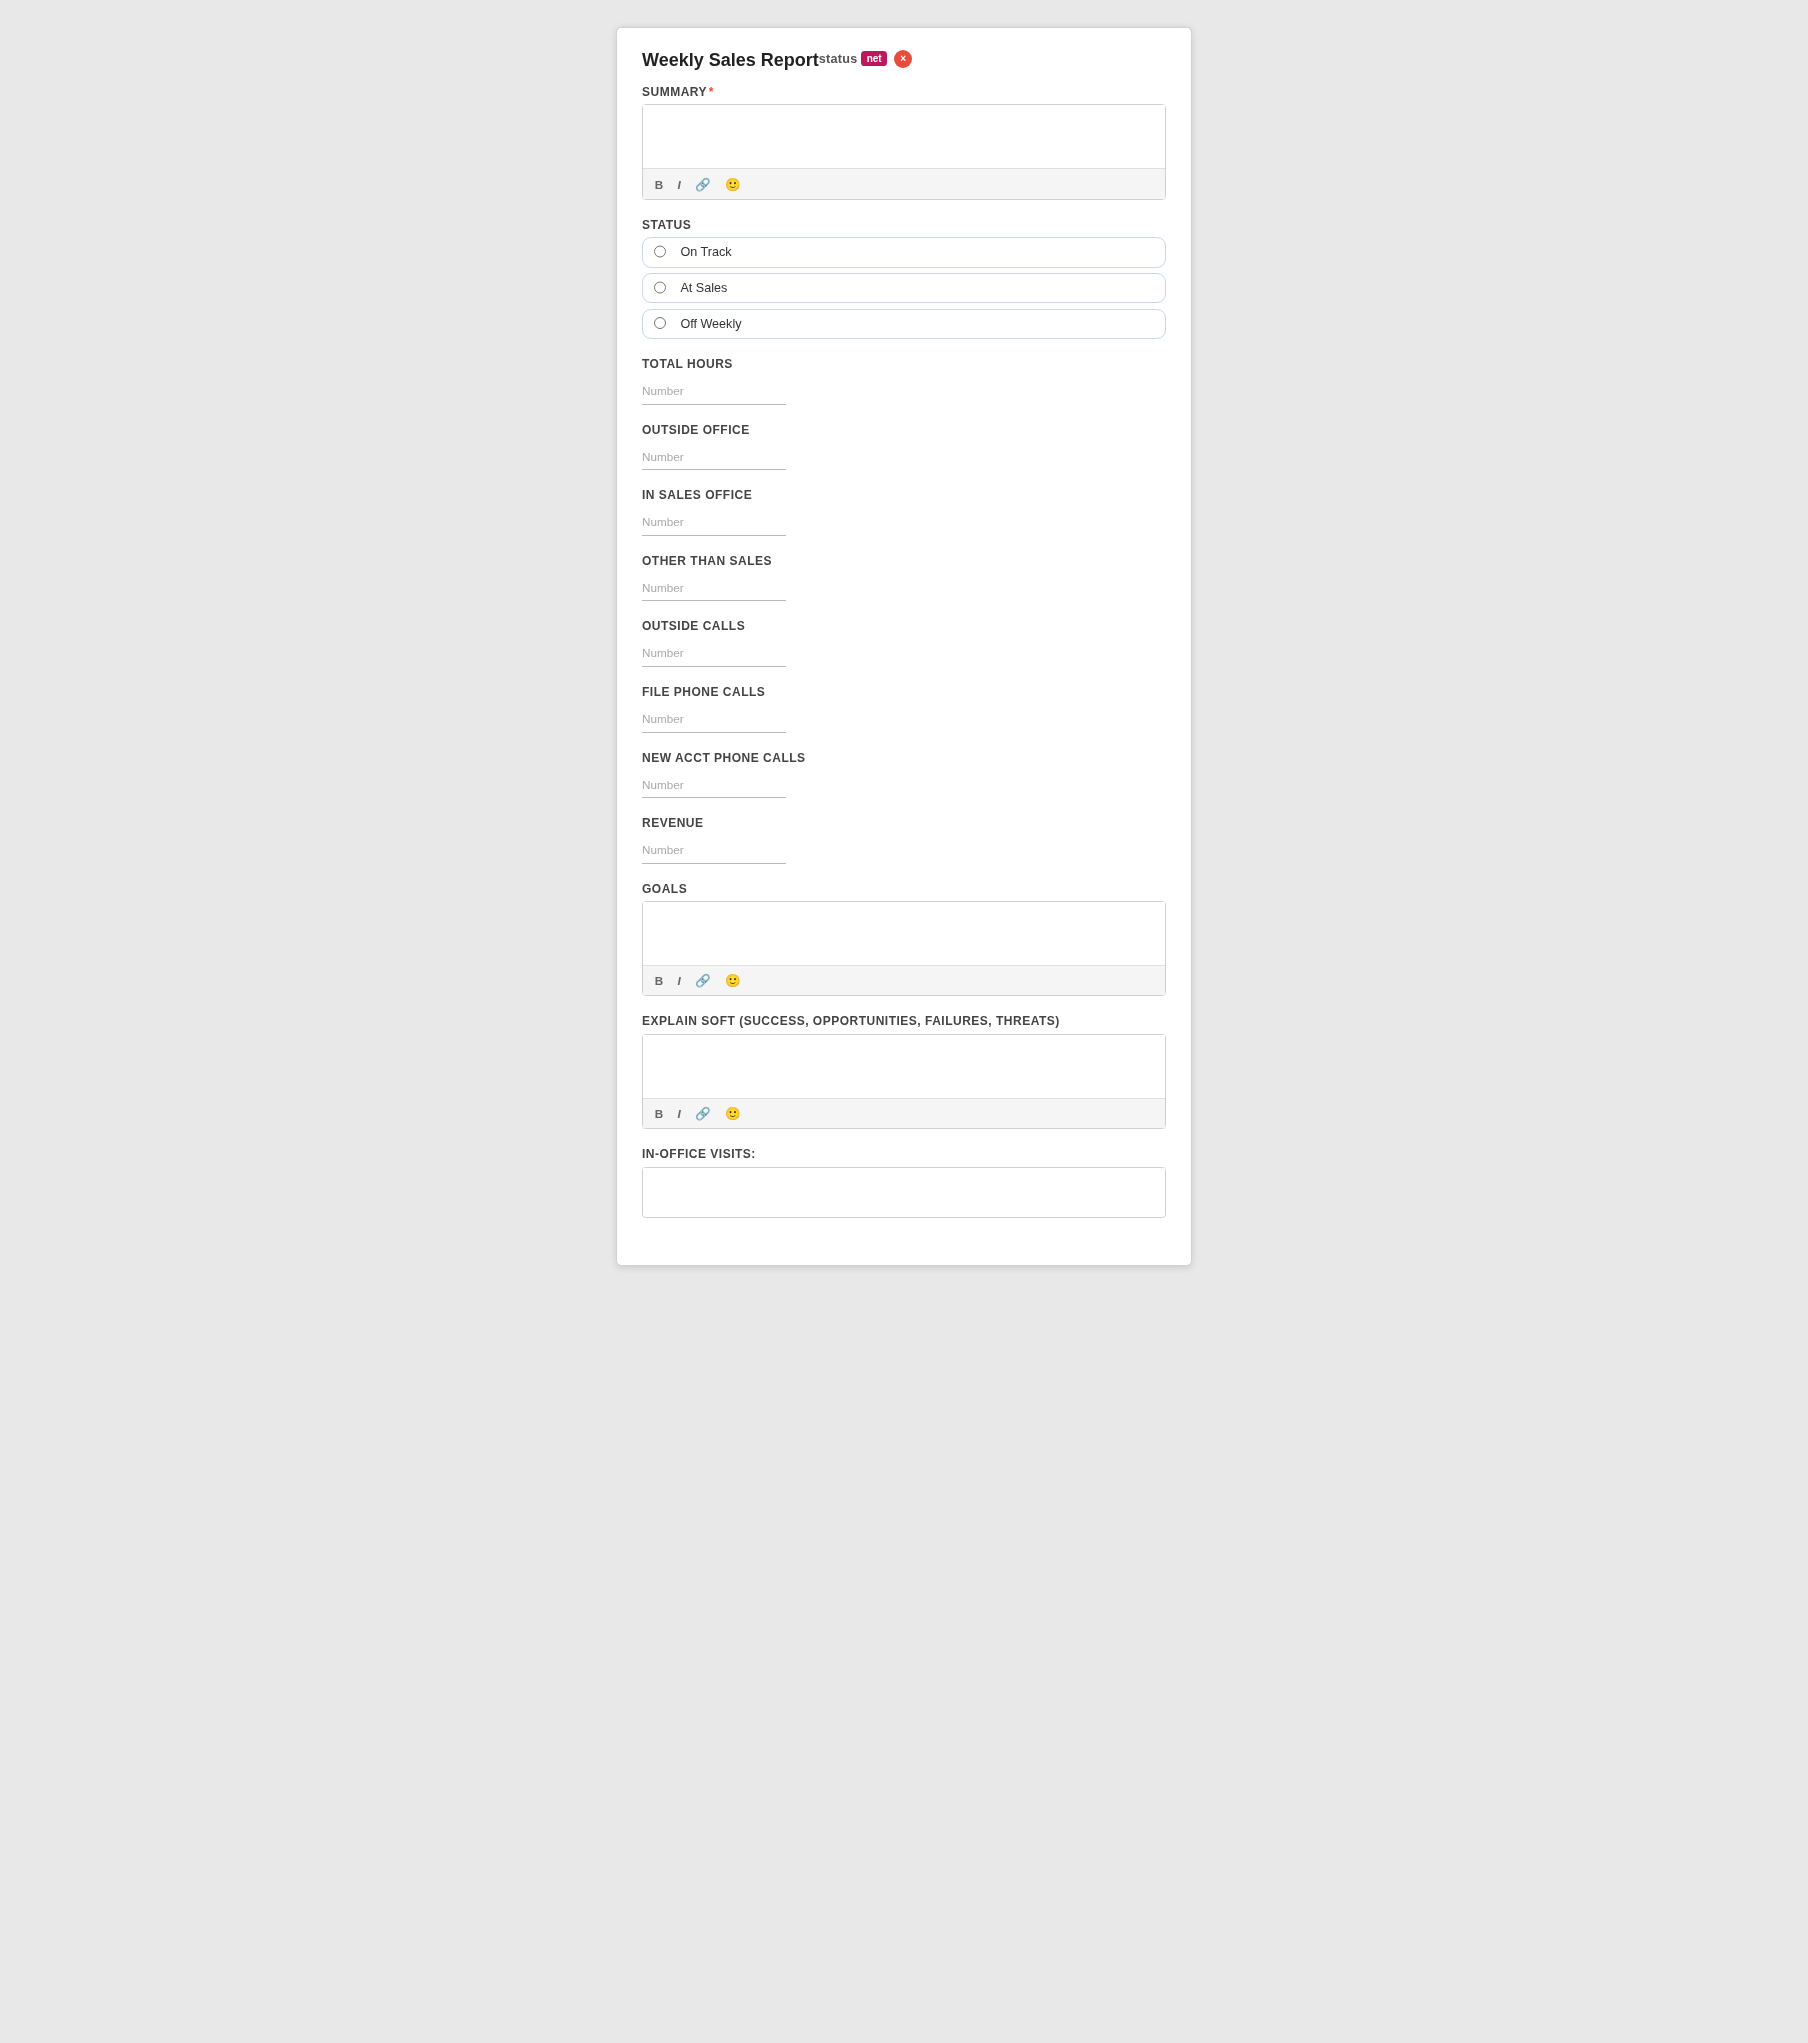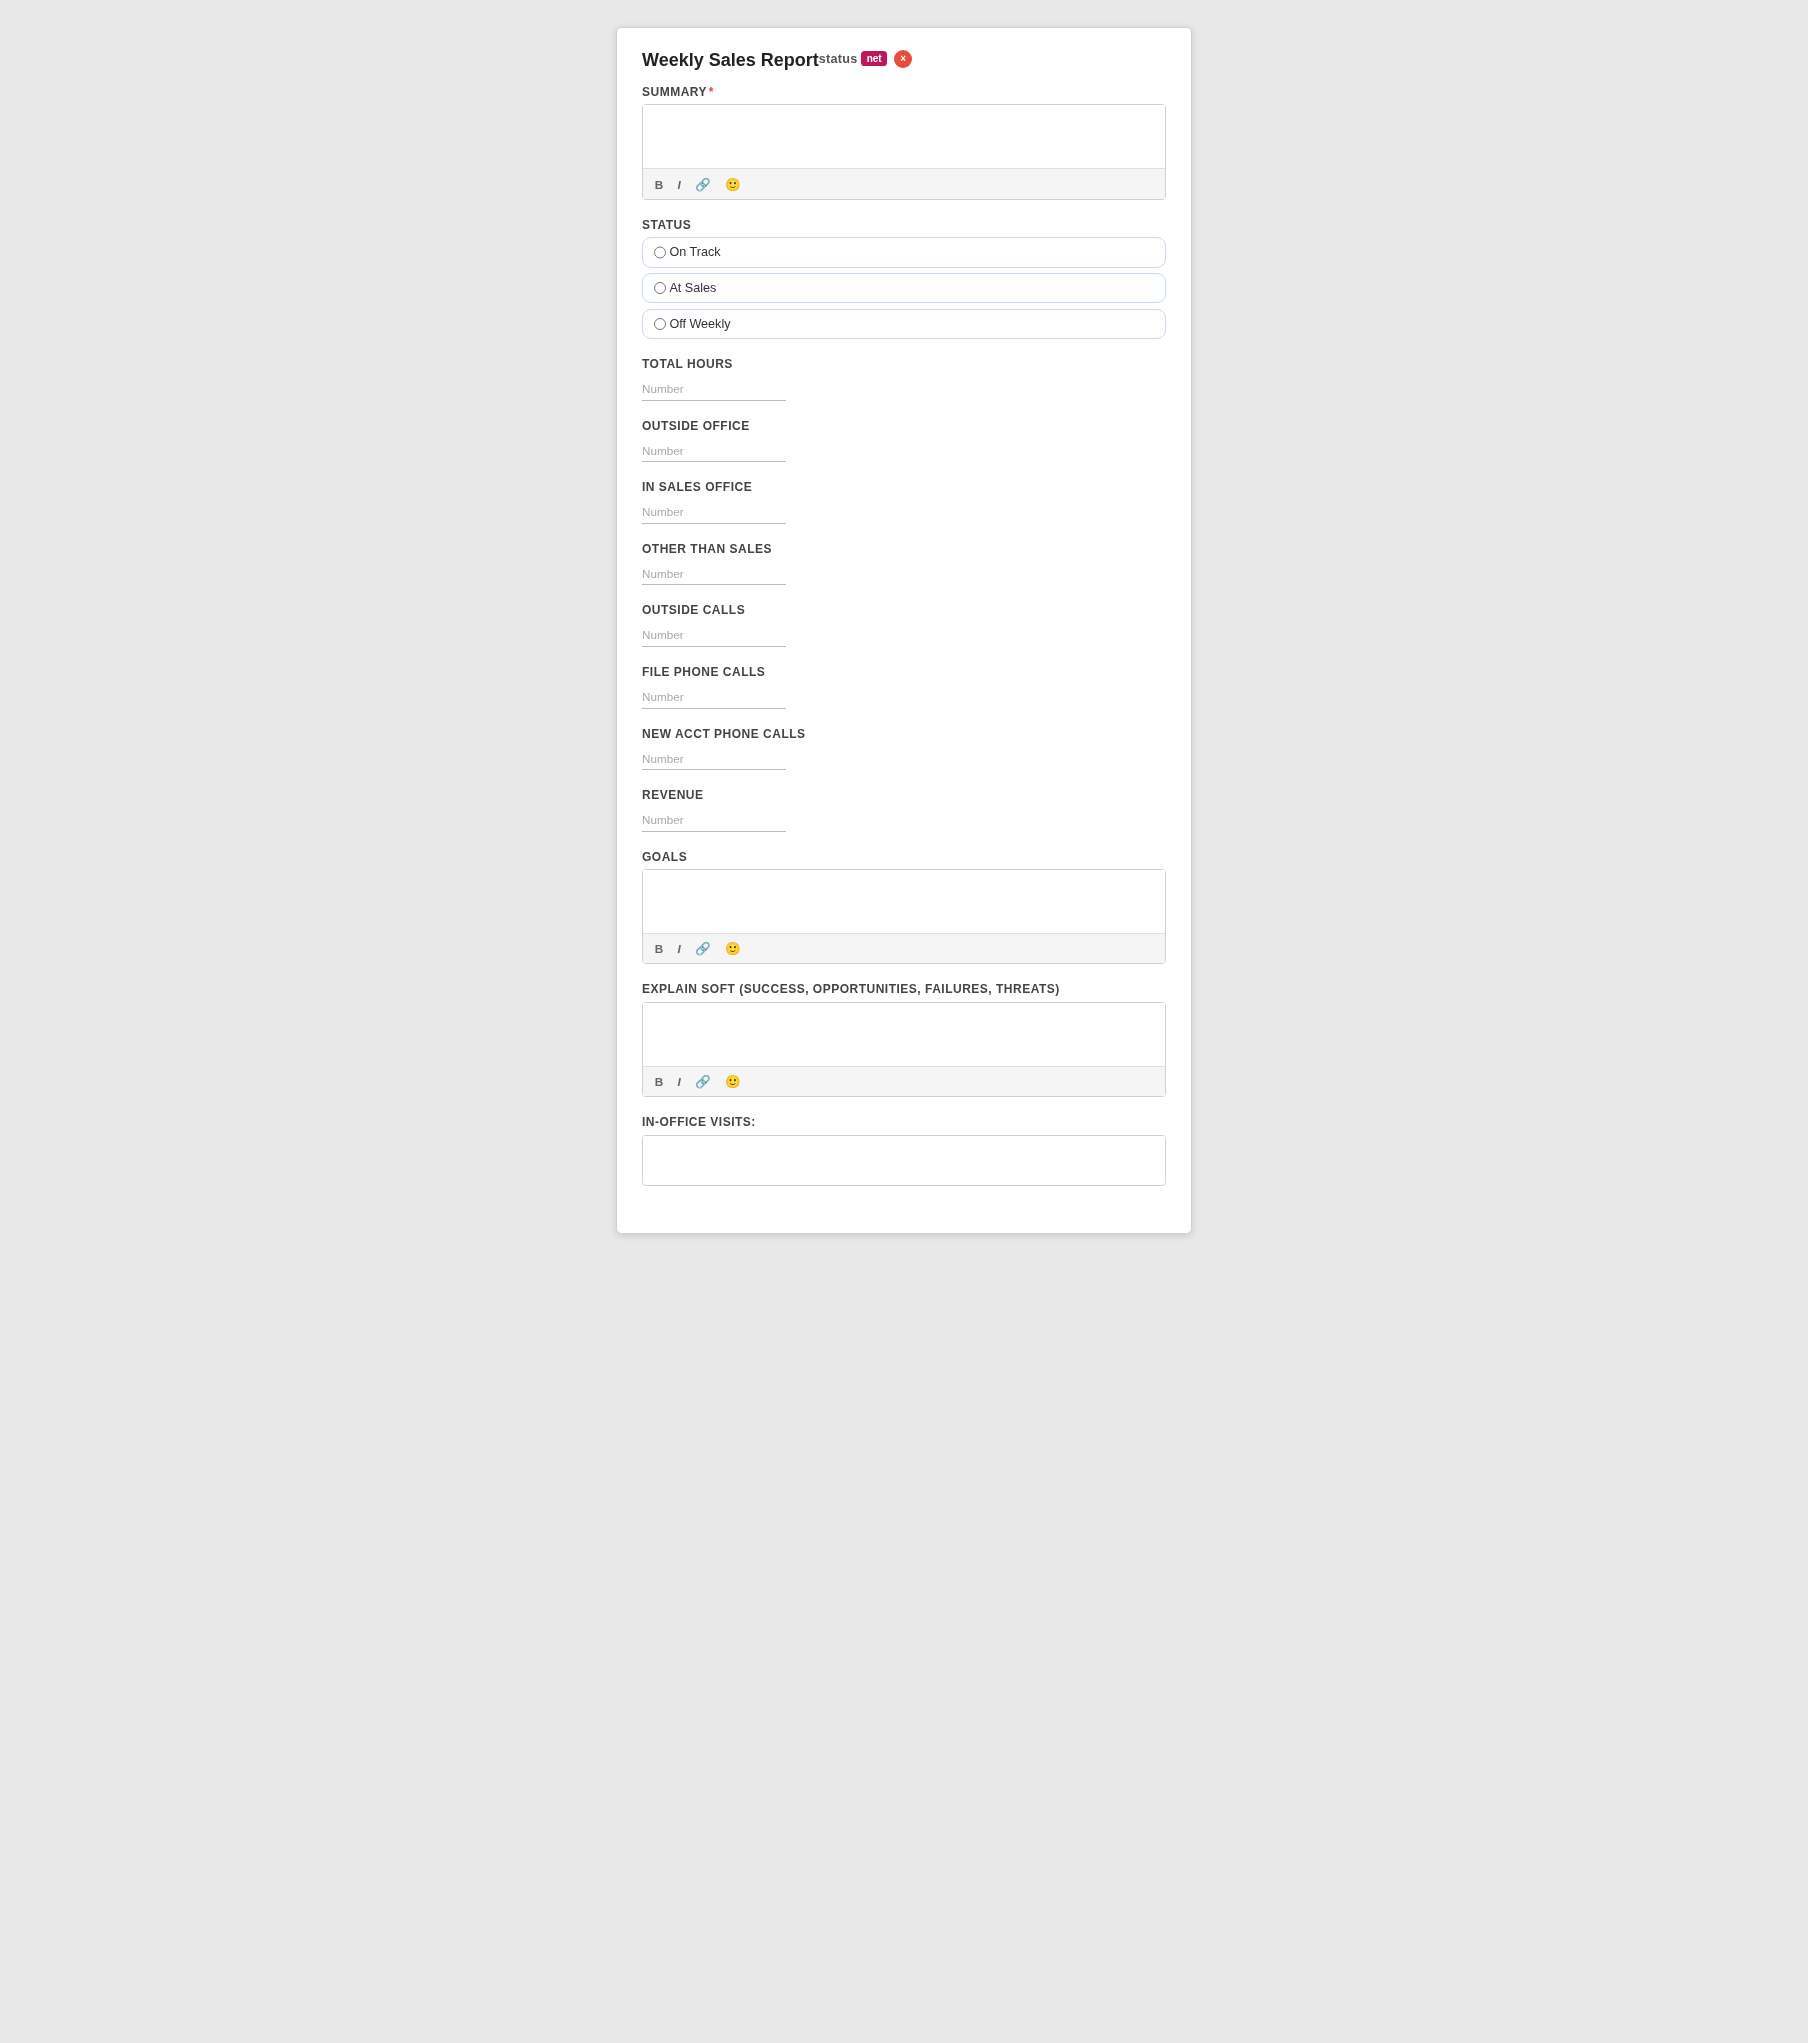--- a/index.html
+++ b/index.html
@@ -156,22 +156,21 @@
     .status-section {
       margin-bottom: 18px;
     }
 
     .radio-option {
       border: 0.9px solid #c8d8f0;
       border-radius: 9px;
       padding: 7.2px 10.8px;
       margin-bottom: 5.4px;
       display: flex;
-      align-items: center;
-      gap: 3px;
+      gap: 14px;
       cursor: pointer;
     }
 
     .radio-option:last-child {
       margin-bottom: 0;
     }
 
     .radio-option input[type="radio"] {
       accent-color: #4a90d9;
       width: 12.6px;
@@ -188,21 +187,21 @@
 
     .number-field-section {
       margin-bottom: 18px;
     }
 
     .number-input {
       width: 144px;
       border: none;
       border-bottom: 0.9px solid #bbb;
       outline: none;
-      font-size: 14px;
+      font-size: 17px;
       color: #333;
       padding: 3.6px 0;
       background: transparent;
       font-family: inherit;
     }
 
     .number-input::placeholder {
       color: #aaa;
       font-size: 11.7px;
     }

